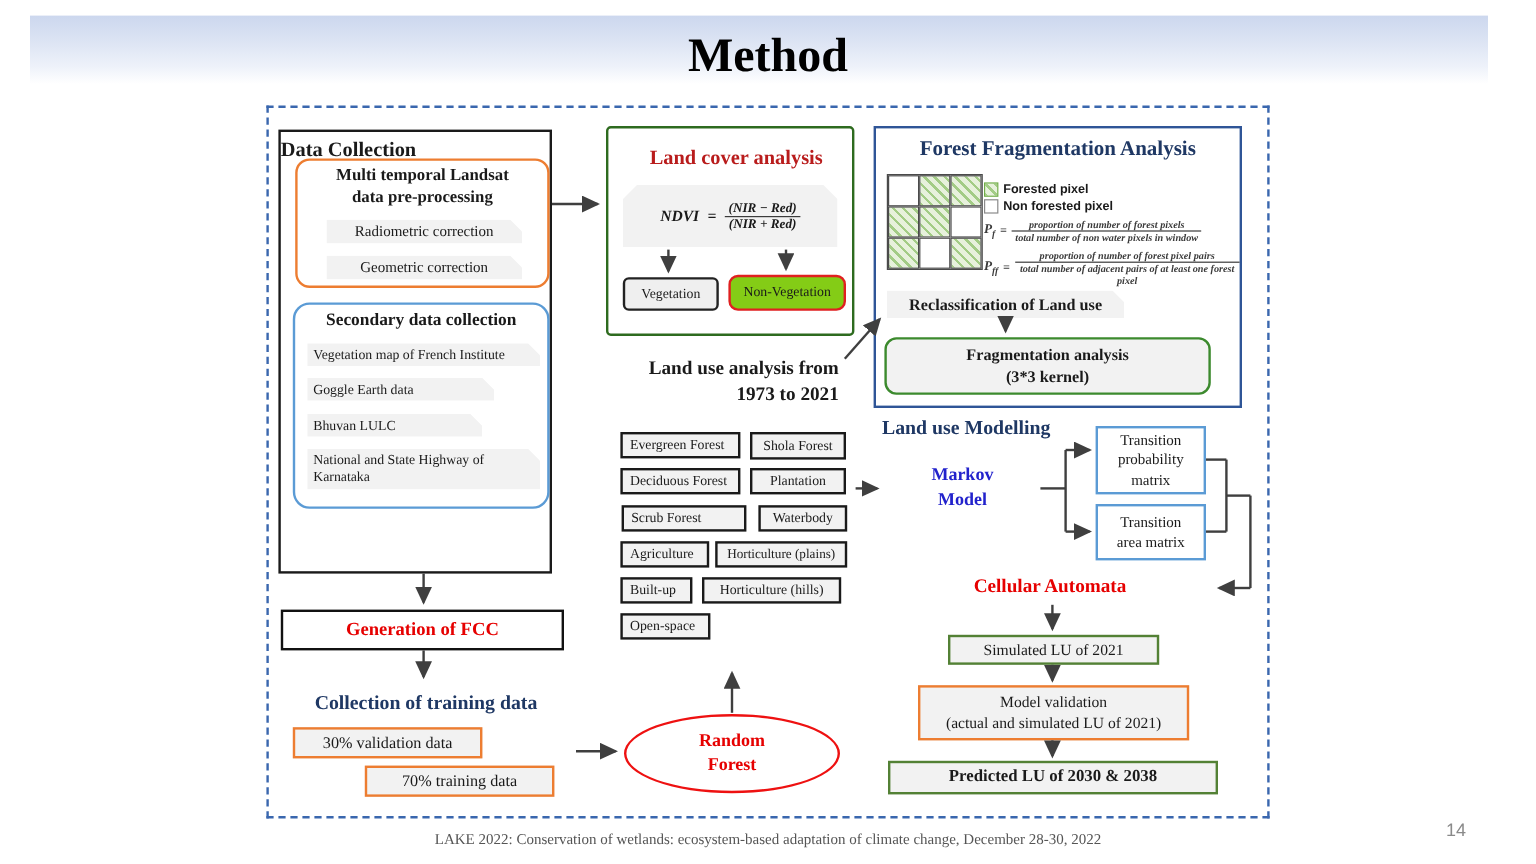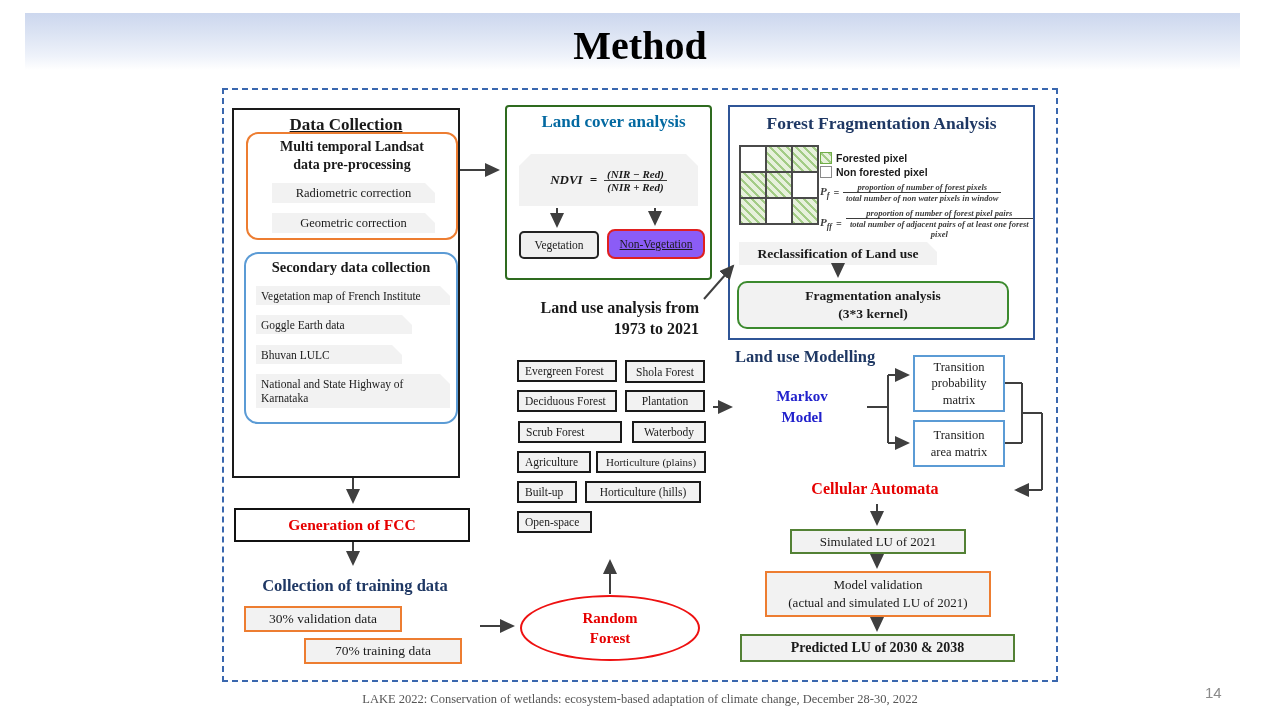--- a/index.html
+++ b/index.html
@@ -53,21 +53,21 @@
 <body>
 
 <div id="slide">
 
   <div id="title-band" class="abs"></div>
   <div id="slide-title" class="abs">Method</div>
 
   <div id="diagram-frame" class="abs"></div>
 
   <div class="abs blackbox" style="left:232px; top:108px; width:228px; height:370px;">
-    <div style="text-align:center; font-weight:bold; font-size:17px; padding-top:5px;text-decoration:underline;">Data Collection</div>
+    <div style="font-weight:bold; font-size:17px; padding-top:5px;">Data Collection</div>
   </div>
 
   <div class="abs" style="left:246px; top:132px; width:212px; height:108px; border:2px solid #ed7d31; border-radius:12px; background:#fff;">
     <div style="text-align:center; font-weight:bold; font-size:14px; line-height:1.3; padding:4px 26px 0;">Multi temporal Landsat data pre-processing</div>
   </div>
   <div class="shape cut-tr" style="left:270px; top:181px; width:167px; height:24px; --bc:#1a1a1a;">
     <div class="in" style="justify-content:center; font-size:12.5px;">Radiometric correction</div>
   </div>
   <div class="shape cut-tr" style="left:270px; top:211px; width:167px; height:24px; --bc:#1a1a1a;">
     <div class="in" style="justify-content:center; font-size:12.5px;">Geometric correction</div>
@@ -101,34 +101,34 @@
   <div class="abs center" style="left:304px; top:638px; width:158px; height:26px; border:2px solid #ed7d31; background:#f2f2f2; font-size:13.5px;">70% training data</div>
 
   <div class="abs center" style="left:520px; top:595px; width:180px; height:66px; border:2.5px solid #ee1111; border-radius:50%; background:#fff; color:#e60000; font-weight:bold; font-size:15px; line-height:1.35;">
     <div>
       <div>Random</div>
       <div>Forest</div>
     </div>
   </div>
 
   <div class="abs" style="left:505px; top:105px; width:207px; height:175px; border:2px solid #2e6b1f; border-radius:4px; background:#fff;">
-    <div style="text-align:center; font-weight:bold; font-size:17px; color:#0369a1; padding-top:5px;margin-left:10px;">Land cover analysis</div>
+    <div style="text-align:center; font-weight:bold; font-size:17px; color:#b91c1c; padding-top:15px;margin-left:10px;">Land cover analysis</div>
   </div>
   <div class="shape cut-top2" style="left:517px; top:152px; width:183px; height:56px; --bc:#a9d18e; --fill:#f2f2f2;">
     <div class="in" style="justify-content:center; font-style:italic; font-weight:bold; font-size:13px;">
       <span>NDVI</span>
       <span style="margin:0 7px;">=</span>
       <span class="frac" style="font-size:11px;">
         <span class="num" style="display:block;">(NIR − Red)</span>
         <span class="den" style="display:block;">(NIR + Red)</span>
       </span>
     </div>
   </div>
   <div class="abs center" style="left:519px; top:231px; width:80px; height:28px; border:2px solid #222; border-radius:5px; background:#efefef; font-size:11.5px;">Vegetation</div>
-  <div class="abs center" style="left:607px; top:229px; width:98px; height:30px; border:2px solid #e02020; border-radius:8px; background:#8b5cf6; font-size:11.5px;text-decoration:underline;">Non-Vegetation</div>
+  <div class="abs center" style="left:607px; top:229px; width:98px; height:30px; border:2px solid #e02020; border-radius:8px; background:#84cc16; font-size:11.5px;">Non-Vegetation</div>
 
   <div class="shape cut-tr16" style="left:508px; top:290px; width:205px; height:265px; --bc:#1a1a1a; --fill:#ffffff;">
     <div class="in" style="display:block;">
       <div style="text-align:right; font-weight:bold; font-size:16px; line-height:1.3; padding:6px 12px 0 8px;">
         <div>Land use analysis from</div>
         <div>1973 to 2021</div>
       </div>
     </div>
   </div>
   <div class="abs gsmall" style="left:517px; top:360px; width:100px; height:22px; font-size:11.5px;">Evergreen Forest</div>

